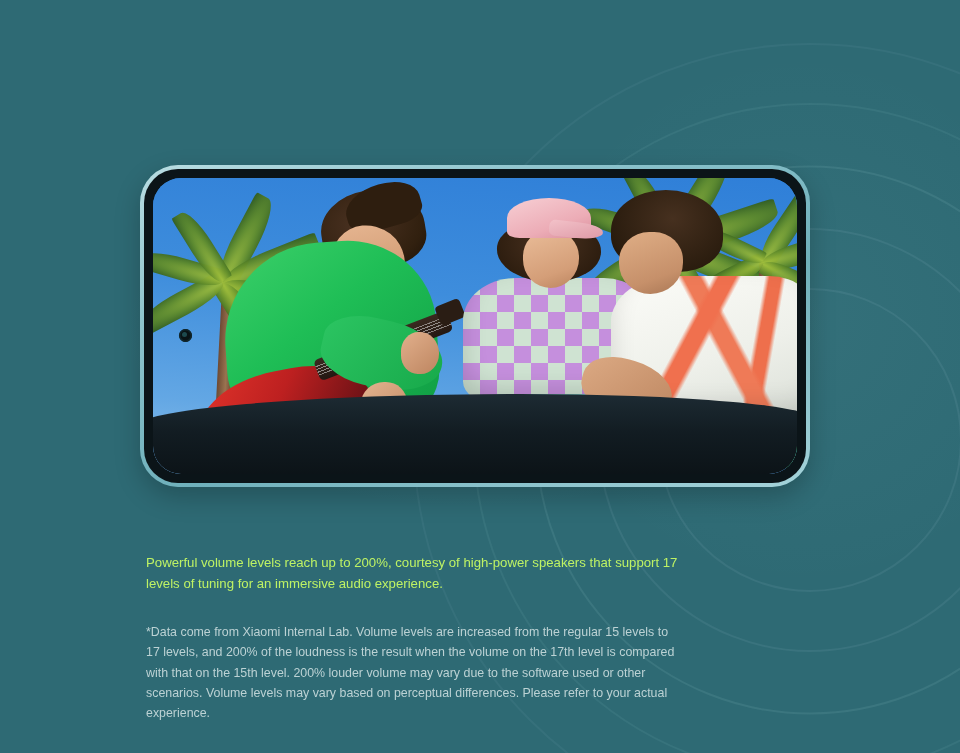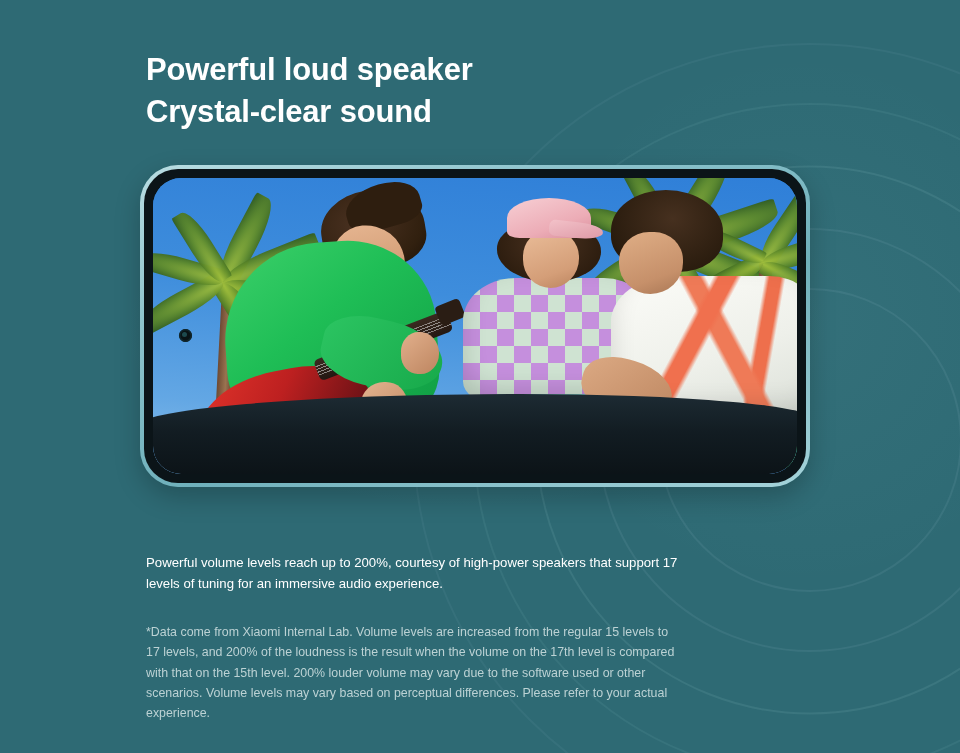--- a/index.html
+++ b/index.html
@@ -340,21 +340,21 @@
     background: linear-gradient(150deg, #67e27e 0%, #3fc562 100%);
     border-radius: 34% 34% 24% 24%;
   }
 
   
   .body-copy {
     position: absolute;
     left: 146px;
     top: 540px;
     width: 540px;
-    color: #ffffff;
+    color: #bef264;
     font-size: 13.2px;
     line-height: 1.55;
     white-space: pre-line;
   }
 
   .disclaimer {
     position: absolute;
     left: 146px;
     top: 610px;
     width: 535px;
@@ -371,22 +371,20 @@
 
   <div class="wave-rings">
     <div class="ring r1"></div>
     <div class="ring r2"></div>
     <div class="ring r3"></div>
     <div class="ring r4"></div>
     <div class="ring r5"></div>
   </div>
   <div class="glow-soft"></div>
 
-  <h1 class="heading">Powerful loud speaker
-Crystal-clear sound</h1>
 
   <div class="phone">
     <div class="phone-glow"></div>
     <div class="phone-frame">
       <div class="phone-frame-inner">
         <div class="phone-screen">
 
           <div class="scene">
             <div class="sky"></div>
 

